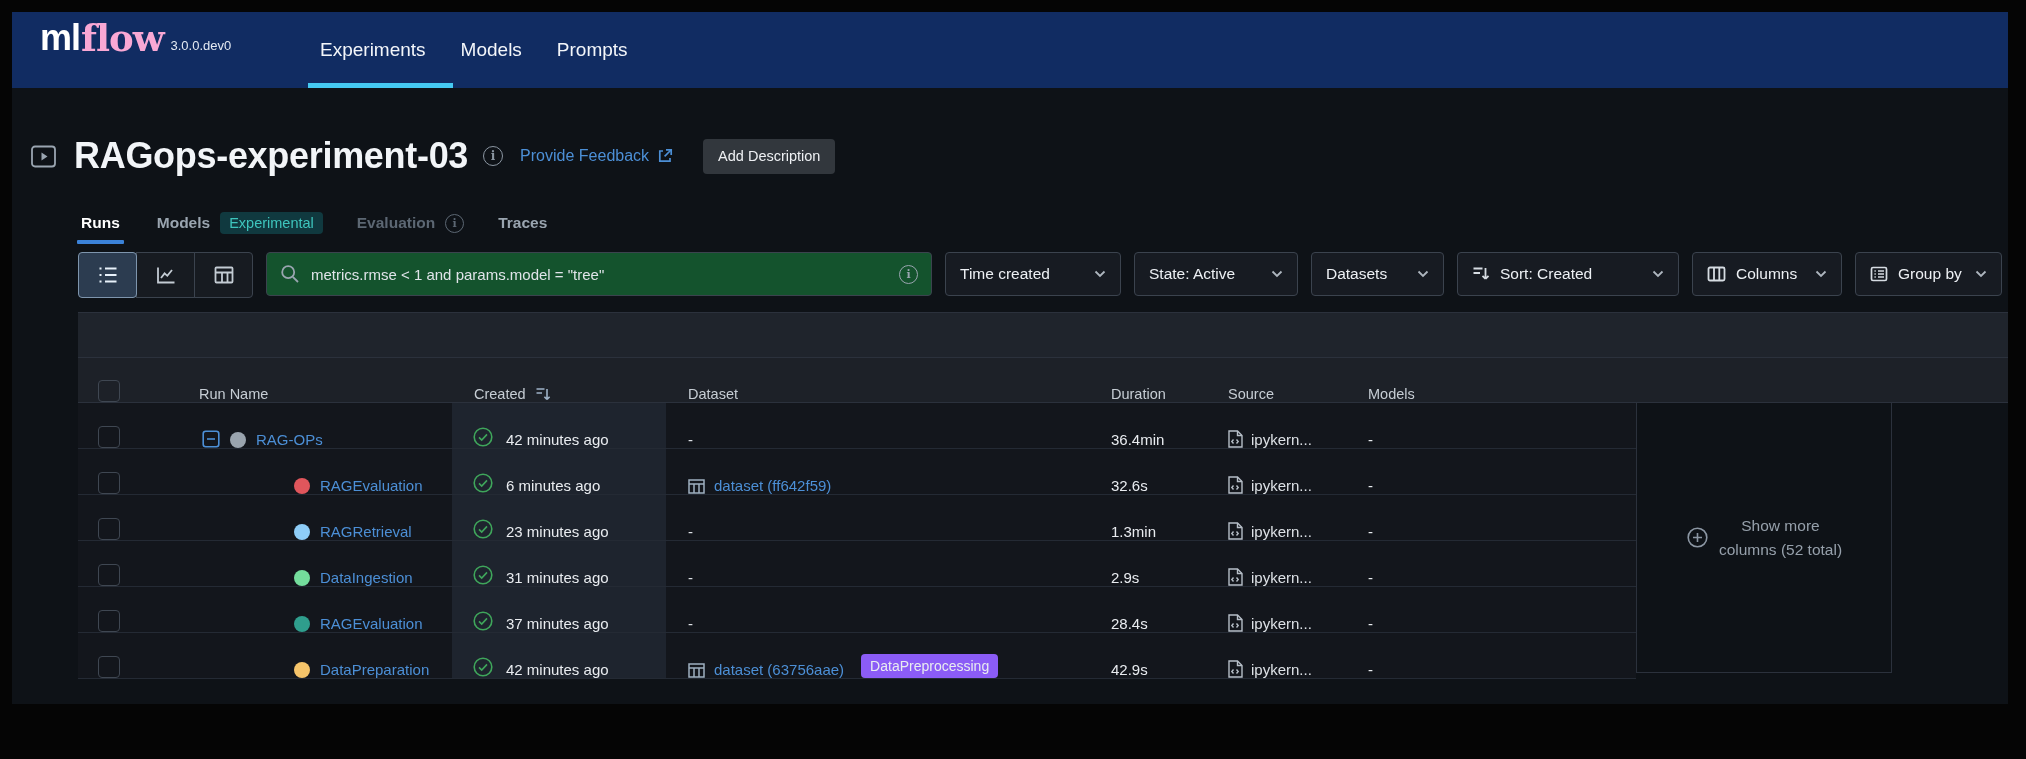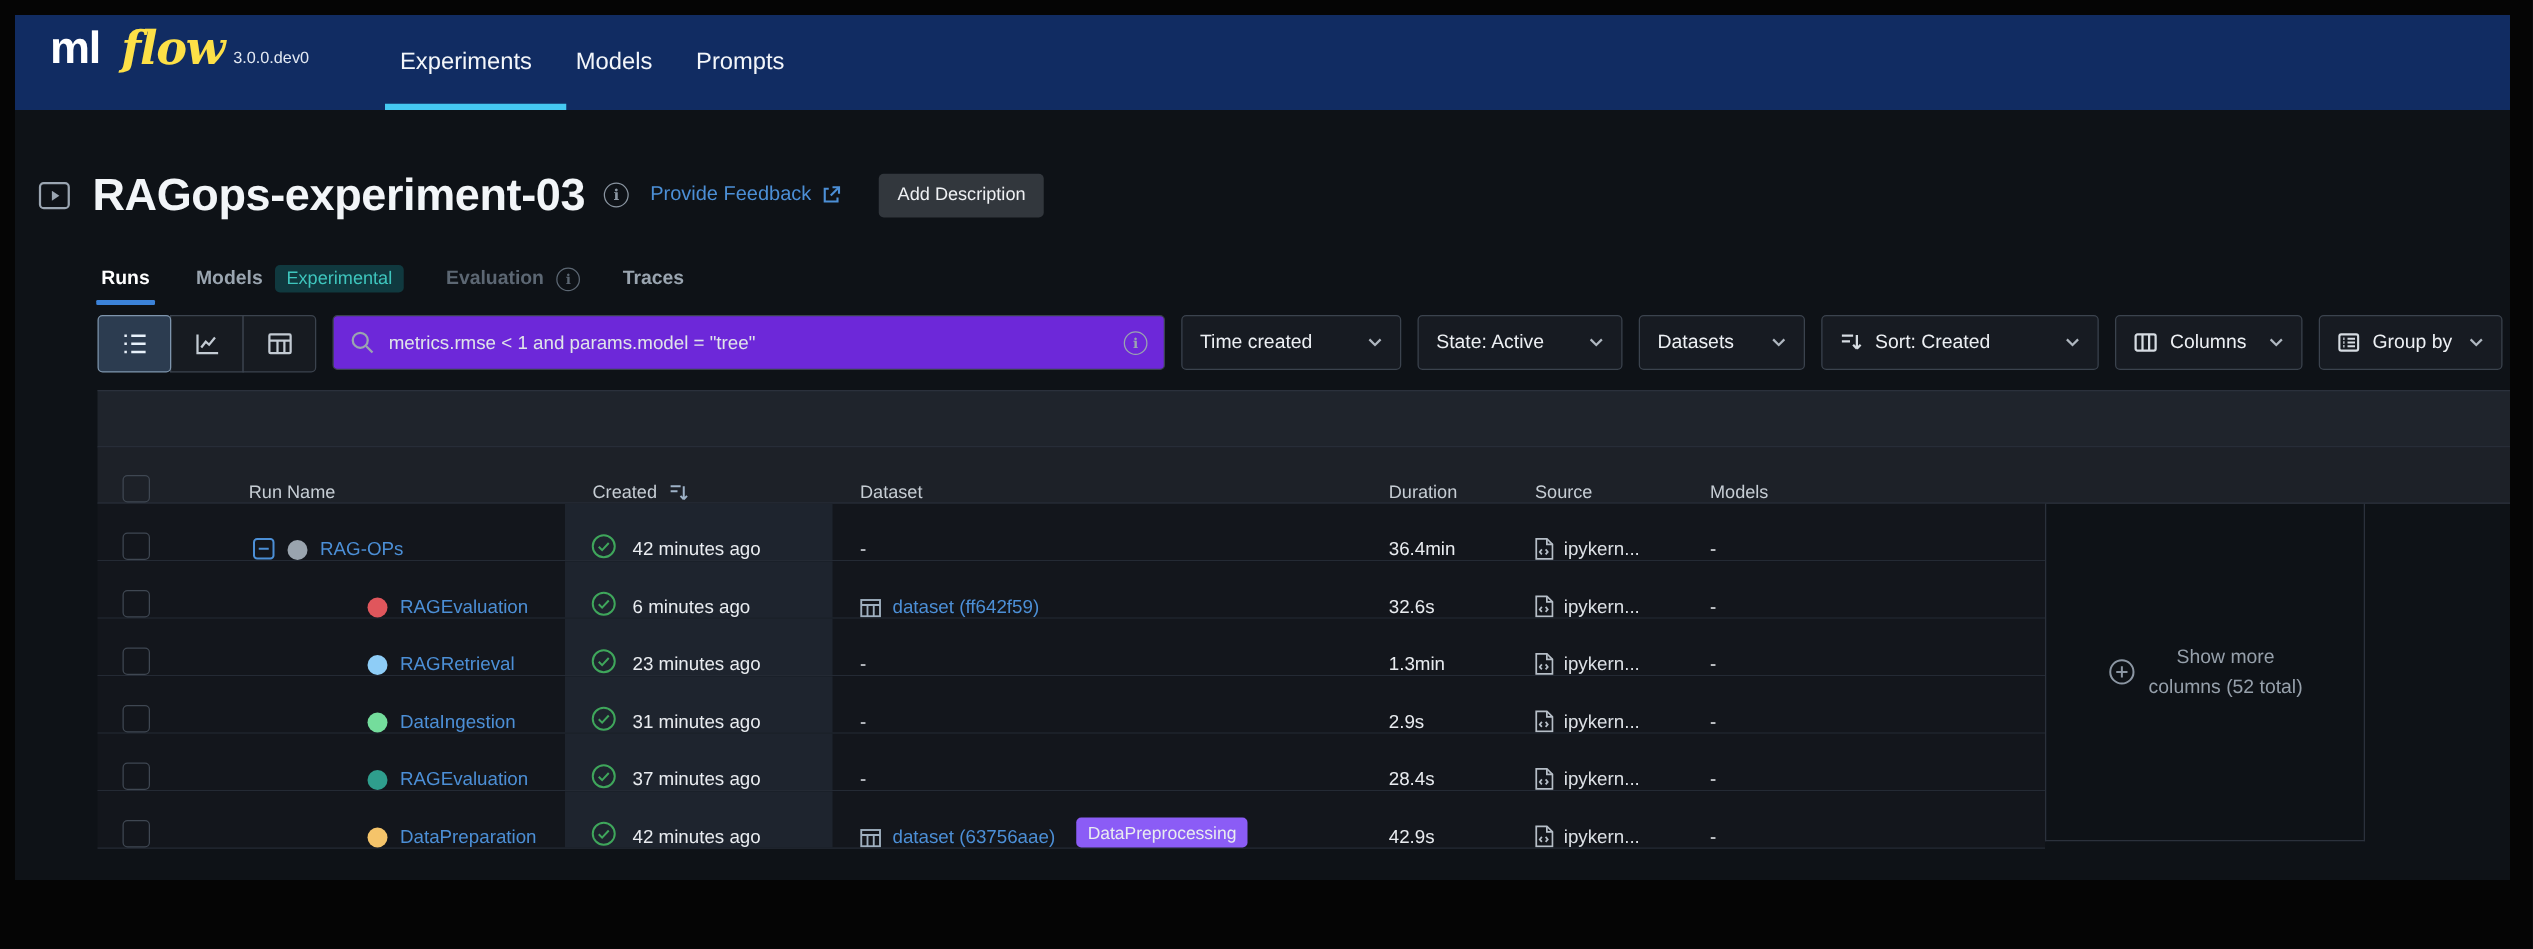--- a/index.html
+++ b/index.html
@@ -3,21 +3,21 @@
 <meta charset="utf-8">
 <style>
   html,body{margin:0;padding:0;}
   body{width:2026px;height:759px;background:#050505;font-family:"Liberation Sans",sans-serif;position:relative;overflow:hidden;}
   .content{position:absolute;left:12px;top:12px;width:1996px;height:692px;background:#0e1217;}
 
   
   .navbar{position:absolute;left:0;top:0;width:100%;height:76px;background:#112c62;}
   .logo{position:absolute;left:28px;top:0;height:52px;display:flex;align-items:center;}
   .logo-ml{color:#ffffff;font-size:36px;font-weight:800;letter-spacing:-1px;}
-  .logo-flow{color:#fde047;font-size:37px;font-style:italic;font-weight:700;font-family:"DejaVu Serif",serif;letter-spacing:-1px;margin-left:17px;}
+  .logo-flow{color:#f9a8d4;font-size:37px;font-weight:700;font-family:"DejaVu Serif",serif;letter-spacing:-1px;margin-left:1px;}
   .logo-ver{color:#e3e9f2;font-size:13px;margin-left:7px;margin-top:14px;}
   .nav-items{position:absolute;left:308px;top:0;height:76px;display:flex;align-items:center;gap:35px;}
   .nav-item{color:#f3f6fa;font-size:19px;font-weight:500;cursor:pointer;}
   .nav-underline{position:absolute;left:296px;bottom:0;width:145px;height:5px;background:#45c9f2;}
 
   
   .title-row{position:absolute;left:18px;top:118px;height:52px;display:flex;align-items:center;}
   .panel-toggle{width:27px;height:27px;display:flex;align-items:center;justify-content:center;cursor:pointer;}
   .page-title{color:#f2f5f8;font-size:36px;font-weight:700;margin-left:17px;letter-spacing:-0.3px;}
   .info-circ{width:18px;height:18px;border:1.5px solid #8b96a2;border-radius:50%;color:#8b96a2;
@@ -38,21 +38,21 @@
 
   
   .toolbar{position:absolute;left:66px;top:240px;width:1924px;height:44px;display:flex;gap:13px;}
   .view-group{display:flex;}
   .view-btn{width:57px;height:44px;background:#171b21;border:1px solid #3b434e;display:flex;align-items:center;justify-content:center;
     color:#c3cbd3;cursor:pointer;margin-left:-1px;}
   .view-btn:first-child{margin-left:0;border-radius:4px 0 0 4px;}
   .view-btn:last-child{border-radius:0 4px 4px 0;}
   .view-btn.selected{background:#2c3c50;border:1px solid #7e95ad;color:#e8f1fa;z-index:2;border-radius:4px;}
   .searchbox{position:relative;flex:1;height:44px;}
-  .searchbox input{width:100%;height:100%;box-sizing:border-box;background:#6d28d9;border:1px solid #3b434e;border-radius:4px;
+  .searchbox input{width:100%;height:100%;box-sizing:border-box;background:#14532d;border:1px solid #3b434e;border-radius:4px;
     color:#e0e4e9;font-size:15px;padding:0 46px 0 44px;font-family:"Liberation Sans",sans-serif;outline:none;}
   .search-ico{position:absolute;left:14px;top:12px;color:#9aa5b0;}
   .search-info{position:absolute;right:14px;top:13px;width:17px;height:17px;border:1.5px solid #9aa5b0;border-radius:50%;color:#9aa5b0;
     font-size:11px;font-weight:700;display:flex;align-items:center;justify-content:center;font-family:"DejaVu Serif",serif;}
   .chip{height:44px;box-sizing:border-box;background:#171b22;border:1px solid #3b434e;border-radius:4px;display:flex;align-items:center;
     padding:0 14px;gap:10px;color:#edf0f4;font-size:15.5px;font-weight:500;cursor:pointer;flex:none;}
   .chip .chev{margin-left:auto;color:#aeb6bf;}
   .chip-ico{color:#d6dce2;display:flex;}
   .w-tc{width:176px}.w-st{width:164px}.w-ds{width:133px}.w-so{width:222px}.w-co{width:150px}.w-gb{width:147px}
 

